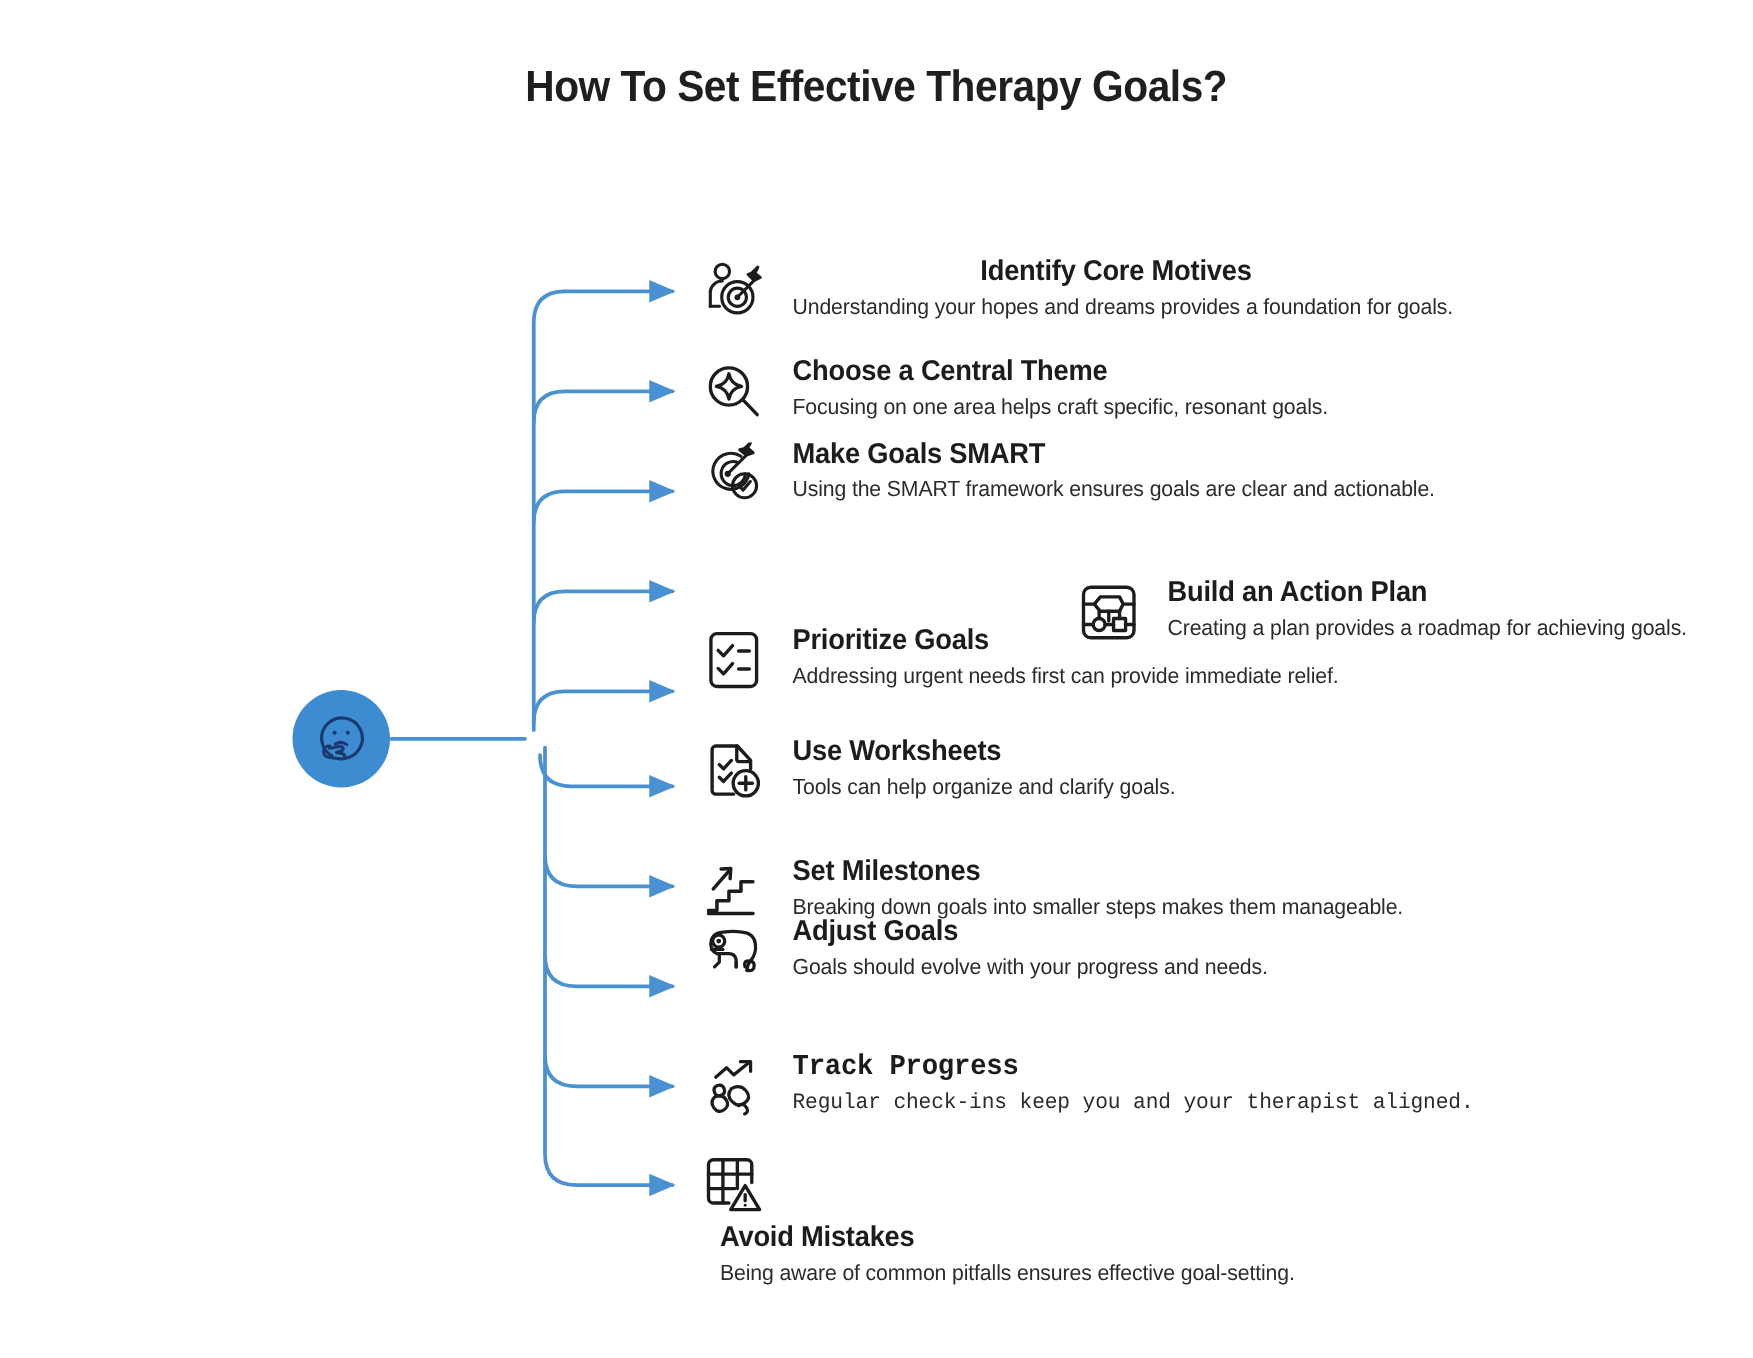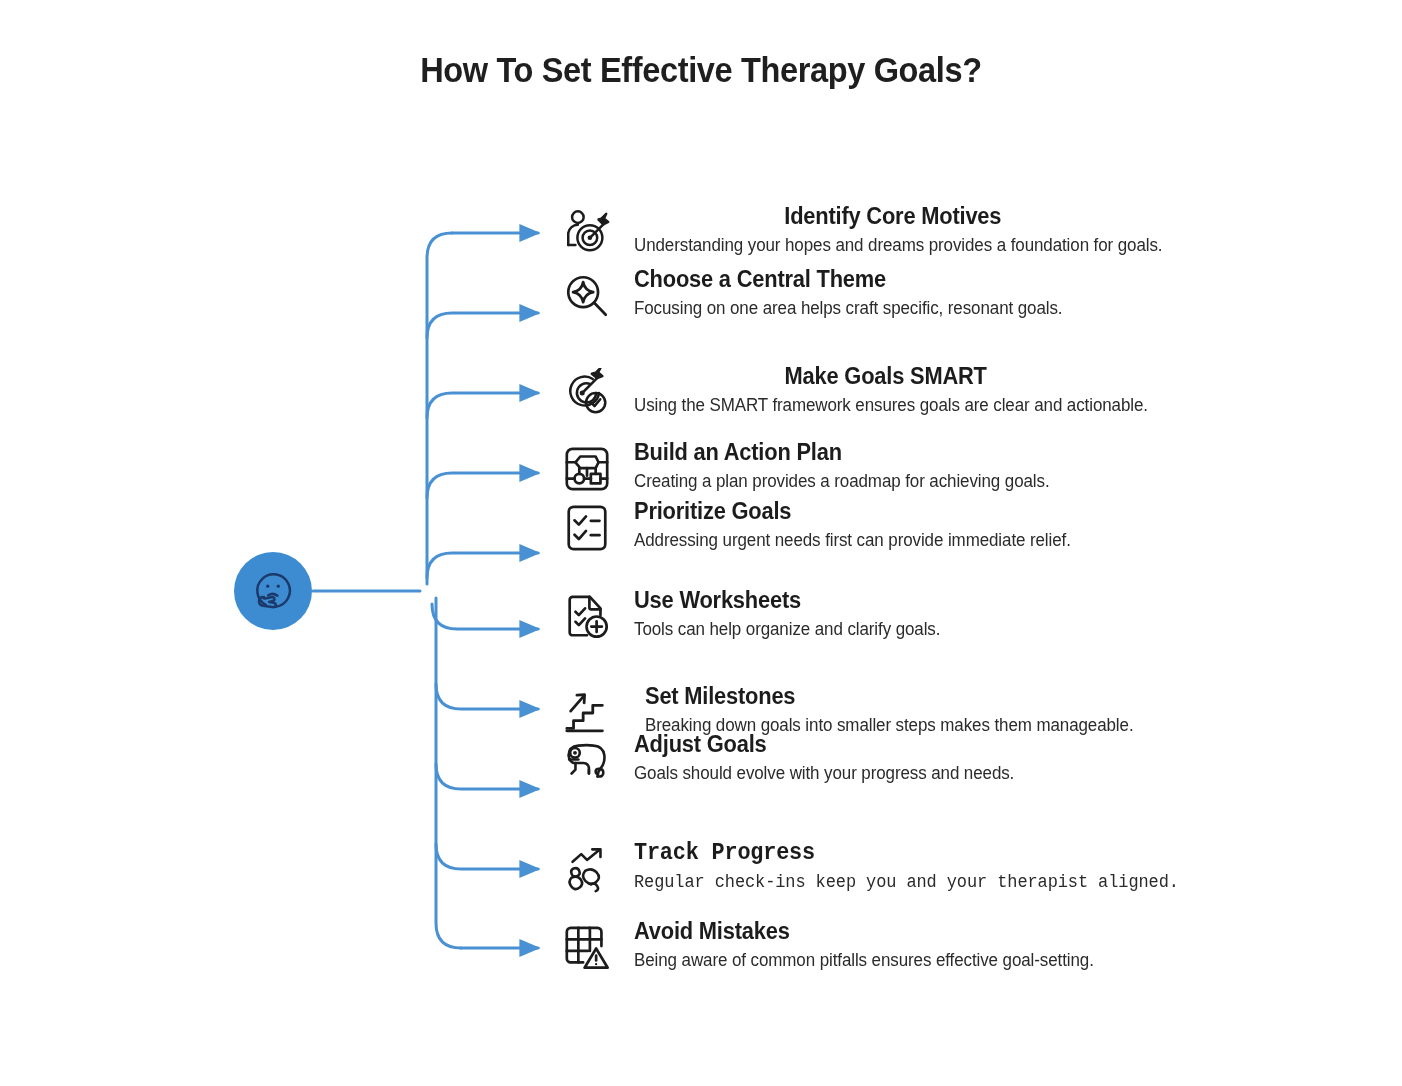--- a/index.html
+++ b/index.html
@@ -174,53 +174,53 @@
         <path d="M29 31 L43 17"></path>
         <path d="M38 12 L43 17 L48 14.5 L43.5 11 L46 6 L41 11 Z" fill="#1c1c1c"></path>
       </svg>
     </div>
     <div class="item-text">
       <div class="item-title">Identify Core Motives</div>
       <div class="item-desc">Understanding your hopes and dreams provides a foundation for goals.</div>
     </div>
   </div>
 
-  <div class="item" style="top:266px;">
+  <div class="item" style="top:283px;">
     <div class="item-icon">
       <svg width="50" height="50" viewBox="0 0 52 52" fill="none" stroke="#1c1c1c" stroke-width="2.8" stroke-linecap="round" stroke-linejoin="round">
         <circle cx="22" cy="22" r="15.5"></circle>
         <path d="M33.5 33 L45.5 45.5"></path>
         <path d="M22 11.5 Q23.6 20.4 32.5 22 Q23.6 23.6 22 32.5 Q20.4 23.6 11.5 22 Q20.4 20.4 22 11.5 Z"></path>
       </svg>
     </div>
     <div class="item-text">
       <div class="item-title">Choose a Central Theme</div>
       <div class="item-desc">Focusing on one area helps craft specific, resonant goals.</div>
     </div>
   </div>
 
-  <div class="item" style="top:363px;text-align:center;">
+  <div class="item" style="top:349px;">
     <div class="item-icon">
       <svg width="50" height="50" viewBox="0 0 52 52" fill="none" stroke="#1c1c1c" stroke-width="2.6" stroke-linecap="round" stroke-linejoin="round">
         <path d="M32 11.5 A15 15 0 1 0 38.5 26"></path>
         <path d="M29 16.5 A10 10 0 1 0 35.5 26"></path>
         <circle cx="21" cy="26" r="2.6" fill="#1c1c1c" stroke="none"></circle>
         <path d="M21 26 L36.5 10.5"></path>
         <path d="M31 6 L36.5 10.5 L42 8.5 L37.5 4.5 L40 0 L35 5 Z" fill="#1c1c1c"></path>
         <circle cx="35" cy="36" r="10"></circle>
         <path d="M30.5 36 L33.8 39.6 L39.8 32.5"></path>
       </svg>
     </div>
     <div class="item-text">
       <div class="item-title">Make Goals SMART</div>
       <div class="item-desc">Using the SMART framework ensures goals are clear and actionable.</div>
     </div>
   </div>
 
-  <div class="item" style="top:439px;">
+  <div class="item" style="top:460px;justify-content:flex-end;">
     <div class="item-icon">
       <svg width="50" height="50" viewBox="0 0 52 52" fill="none" stroke="#1c1c1c" stroke-width="2.8" stroke-linecap="round" stroke-linejoin="round">
         <rect x="5" y="5" width="42" height="42" rx="6"></rect>
         <path d="M19 13 L35 13 L38 19 L35 25 L19 25 L14 19 Z"></path>
         <path d="M5 19 L14 19"></path>
         <path d="M38 19 L47 19"></path>
         <path d="M26 25 L26 33"></path>
         <circle cx="18" cy="36" r="5"></circle>
         <rect x="30" y="31" width="10" height="10"></rect>
         <path d="M5 36 L13 36"></path>
@@ -263,21 +263,21 @@
         <path d="M36 30.5 L36 41.5"></path>
         <path d="M30.5 36 L41.5 36"></path>
       </svg>
     </div>
     <div class="item-text">
       <div class="item-title">Use Worksheets</div>
       <div class="item-desc">Tools can help organize and clarify goals.</div>
     </div>
   </div>
 
-  <div class="item" style="top:683px;gap:11px;">
+  <div class="item" style="top:683px;">
     <div class="item-icon">
       <svg width="50" height="50" viewBox="0 0 52 52" fill="none" stroke="#1c1c1c" stroke-width="2.9" stroke-linecap="round" stroke-linejoin="round">
         <path d="M5 42 L12 42 L12 34 L22 34 L22 26 L32 26 L32 18 L42 18"></path>
         <path d="M5 44.5 L42 44.5"></path>
         <path d="M9 24 L23 8"></path>
         <path d="M15.5 7.5 L23.5 7 L23 15.5"></path>
       </svg>
     </div>
     <div class="item-text">
       <div class="item-title">Set Milestones</div>
@@ -324,21 +324,21 @@
 
         <path d="M30 41 q4 -2.5 6.5 1.5 q2.5 4 -1.5 5.5"></path>
       </svg>
     </div>
     <div class="item-text">
       <div class="item-title">Track Progress</div>
       <div class="item-desc">Regular check-ins keep you and your therapist aligned.</div>
     </div>
   </div>
 
-  <div class="item" style="top:918px;">
+  <div class="item" style="top:918px;flex-direction:column;">
     <div class="item-icon">
       <svg width="50" height="50" viewBox="0 0 52 52" fill="none" stroke="#1c1c1c" stroke-width="2.8" stroke-linecap="round" stroke-linejoin="round">
         <path d="M41 24 L41 9 a4 4 0 0 0 -4 -4 L9 5 a4 4 0 0 0 -4 4 L5 37 a4 4 0 0 0 4 4 L22 41"></path>
         <path d="M5 17 L41 17"></path>
         <path d="M5 29 L27 29"></path>
         <path d="M17 5 L17 41"></path>
         <path d="M29 5 L29 29"></path>
         <path d="M35.5 26.5 L47.5 46.5 L23.5 46.5 Z"></path>
         <path d="M35.5 34 L35.5 39"></path>
         <circle cx="35.5" cy="42.8" r="1.2" fill="#1c1c1c" stroke="none"></circle>

